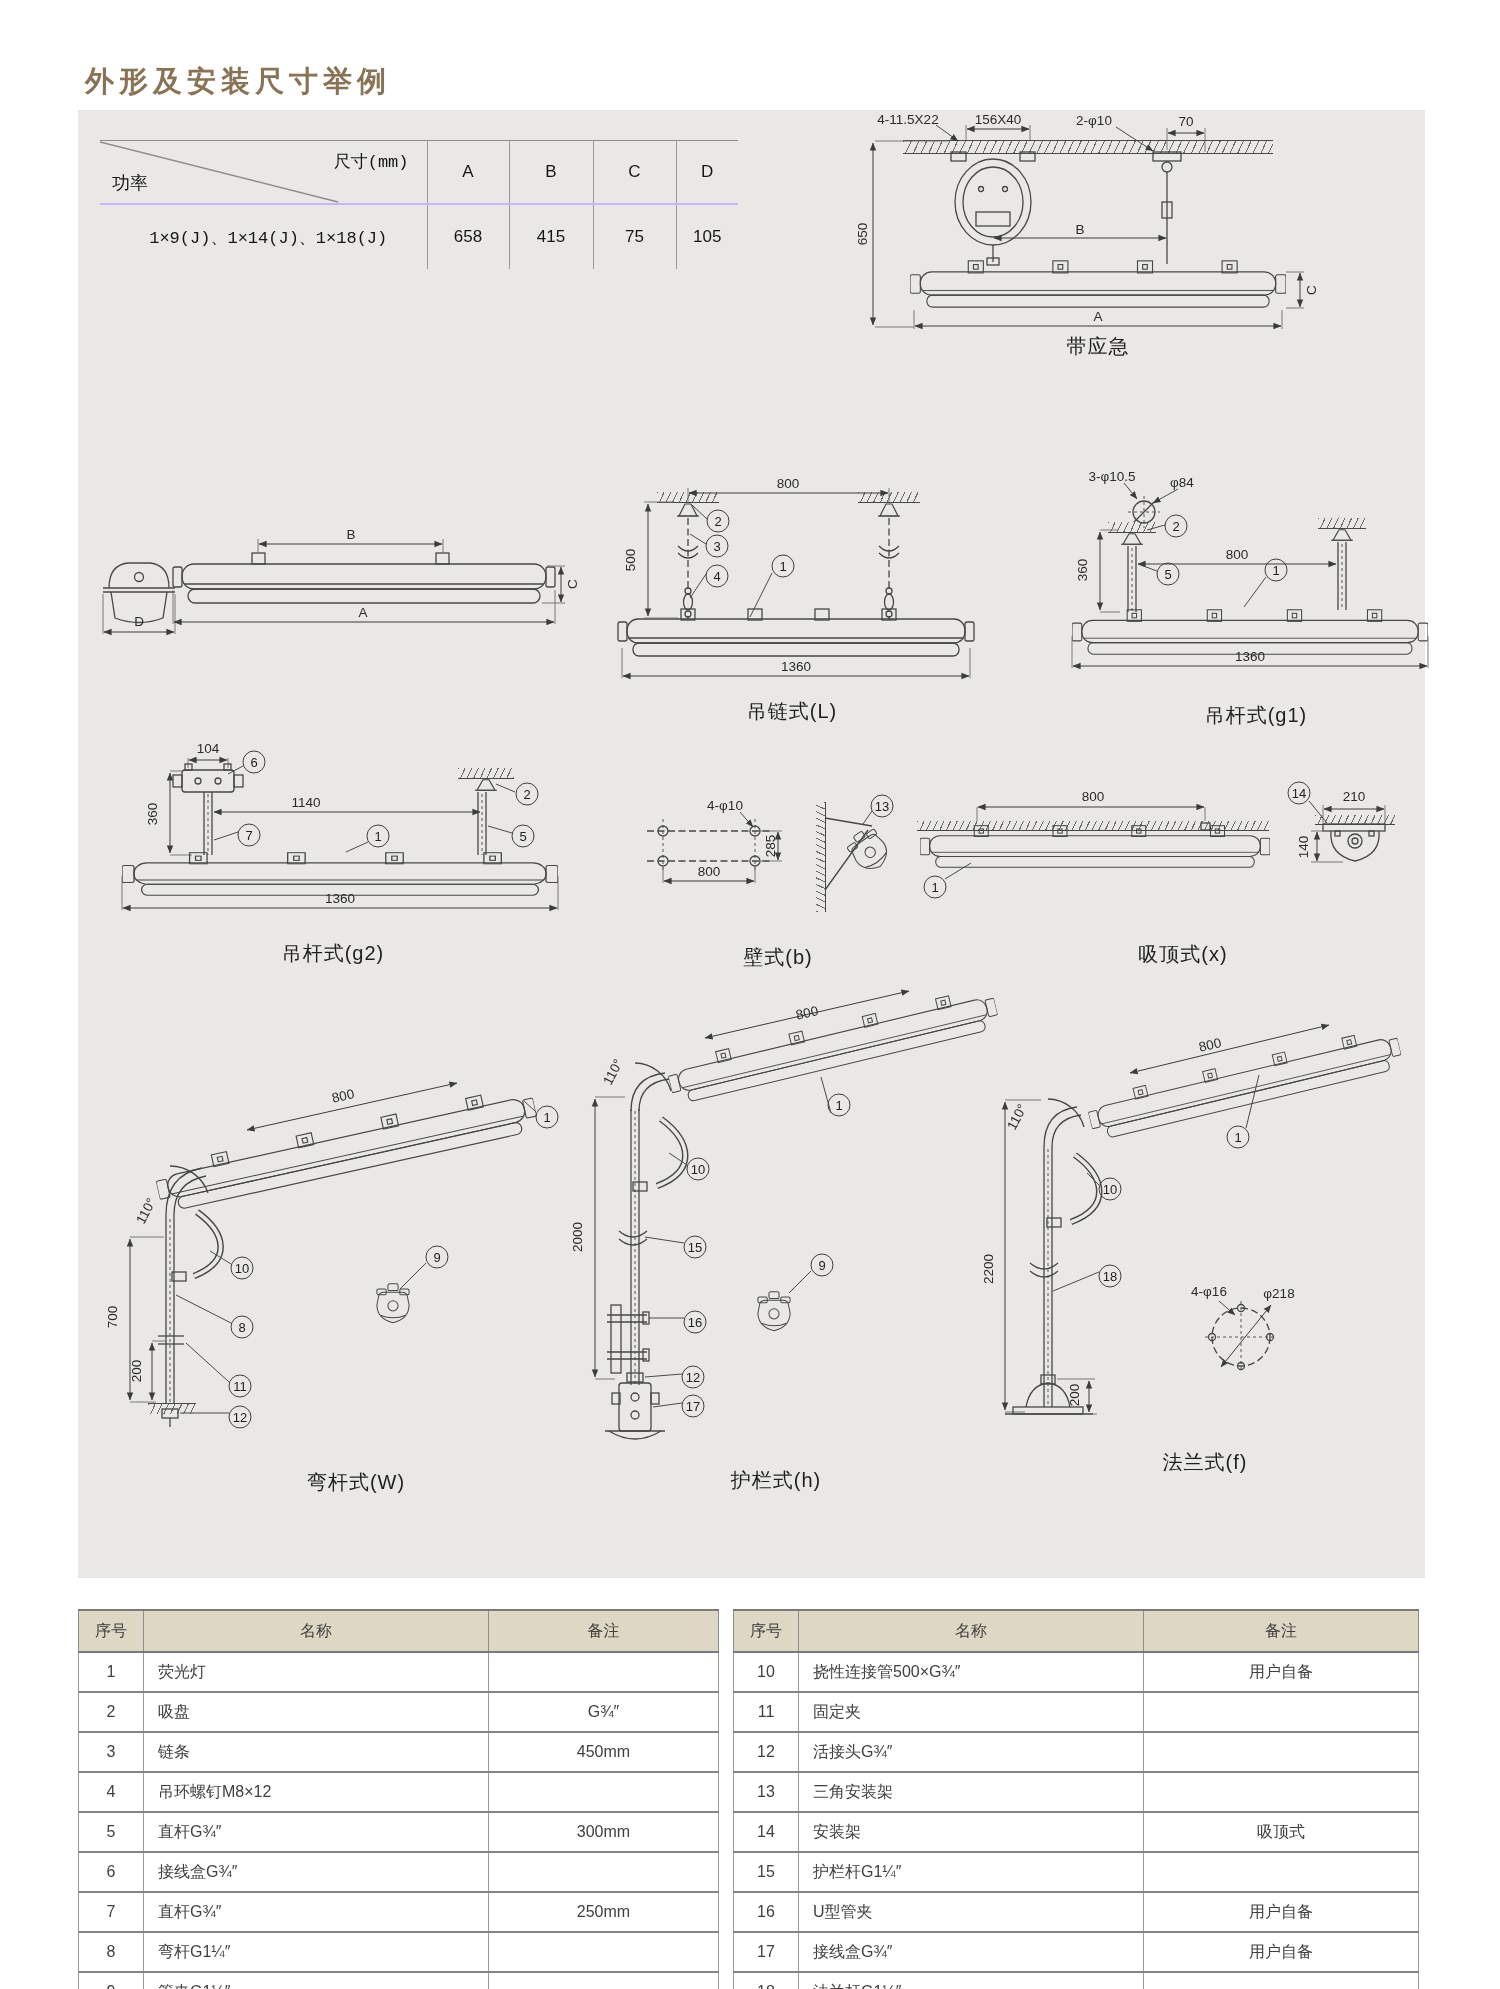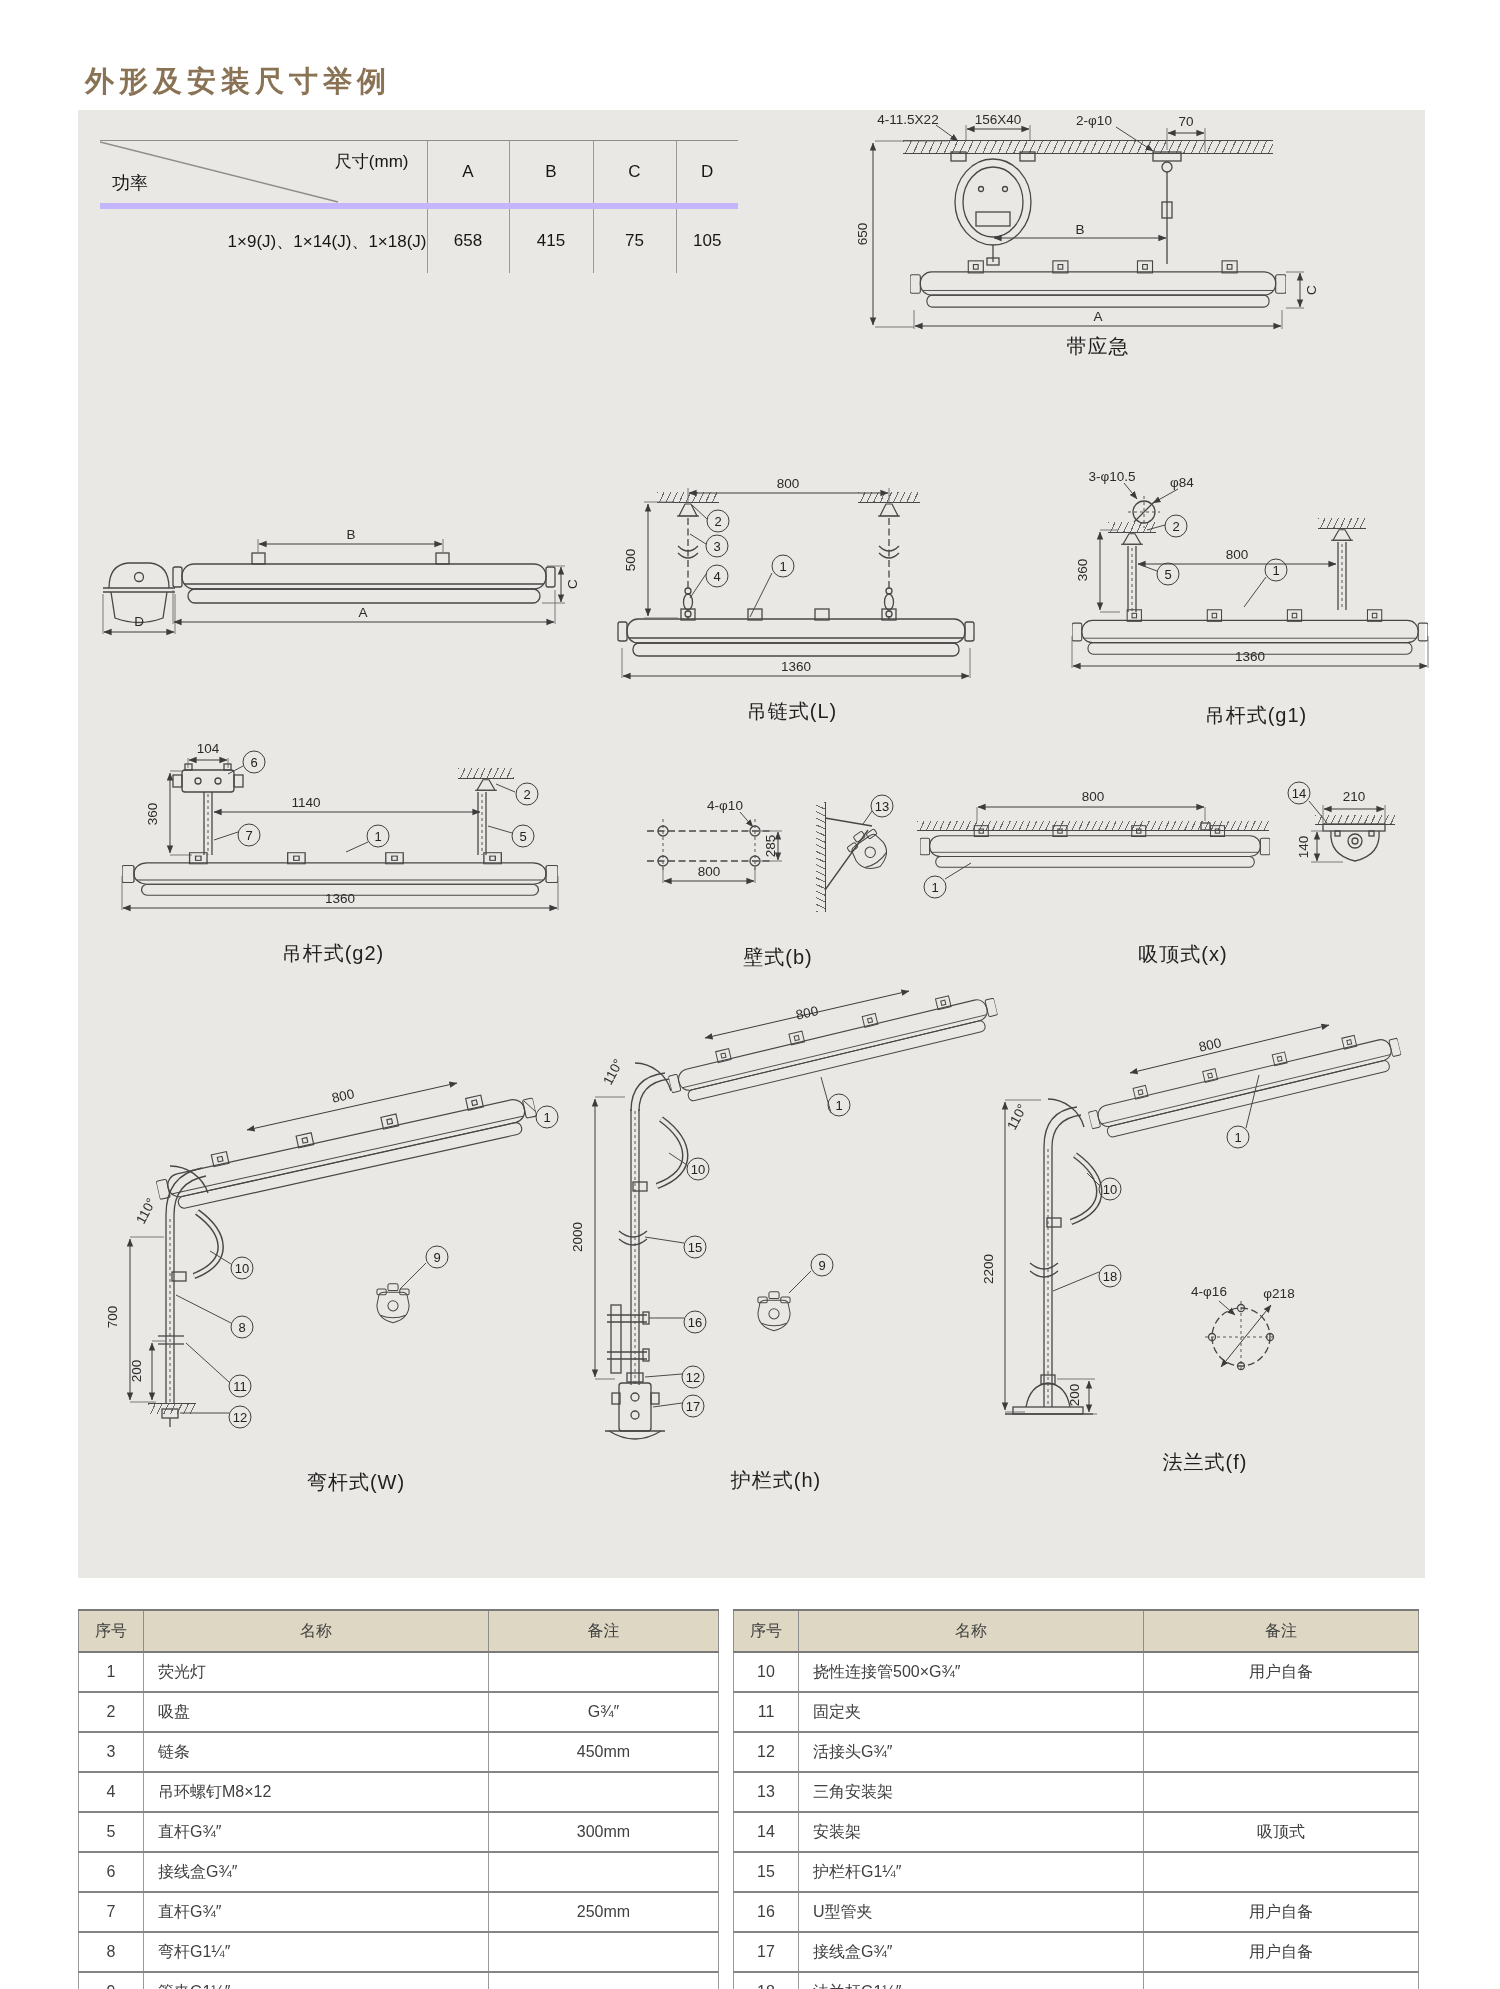--- a/index.html
+++ b/index.html
@@ -28,22 +28,22 @@
   .slab{position:absolute;border-top:1.4px solid #474747;border-bottom:1.4px solid #474747;
         background:repeating-linear-gradient(115deg,#6a6a6a 0 1px,transparent 1px 7px);}
   .hatch{position:absolute;border-bottom:1.4px solid #474747;
         background:repeating-linear-gradient(115deg,#6a6a6a 0 1px,transparent 1px 6px);}
   .hatchg{position:absolute;border-top:1.4px solid #474747;
         background:repeating-linear-gradient(115deg,#6a6a6a 0 1px,transparent 1px 6px);}
   .hatchv{position:absolute;border-right:1.4px solid #474747;
         background:repeating-linear-gradient(205deg,#6a6a6a 0 1px,transparent 1px 6px);}
   
   .dimtab{position:absolute;border-collapse:collapse;table-layout:fixed;font-size:17px;color:#161616;}
-  .dimtab td{border-top:6px solid #c4b5fd;border-left:1px solid #9a9a9a;text-align:center;height:64px;padding:0;}
-  .dimtab td.pw{border-left:none;text-align:right;padding-left:10px;}
+  .dimtab td{border-top:2px solid #c4b5fd;border-left:1px solid #9a9a9a;text-align:center;height:64px;padding:0;}
+  .dimtab td.pw{border-left:none;text-align:center;padding-left:10px;font-family:Liberation Mono, monospace;}
   .dimtab tr.hd td{height:62px;border-top:1.5px solid #8d8d8d;}
   .dimtab tr.last td{border-bottom:2px solid #7c7c7c;}
   .dimtab td.corner{position:relative;}
   .dimtab .ct{position:absolute;right:18px;top:9px;font-size:17px;}
   .dimtab .cb{position:absolute;left:12px;bottom:8px;font-size:18px;}
   
   .ptab{position:absolute;border-collapse:collapse;table-layout:fixed;font-size:16px;color:#404040;}
   .ptab th{background:#ded7c3;font-weight:normal;height:40px;border:1px solid #8d8d8d;
            border-top:2px solid #7a7a7a;border-bottom:2px solid #7a7a7a;padding:0;}
   .ptab td{height:38px;border:1px solid #9a9a9a;border-top:2px solid #858585;padding:0;text-align:center;}

